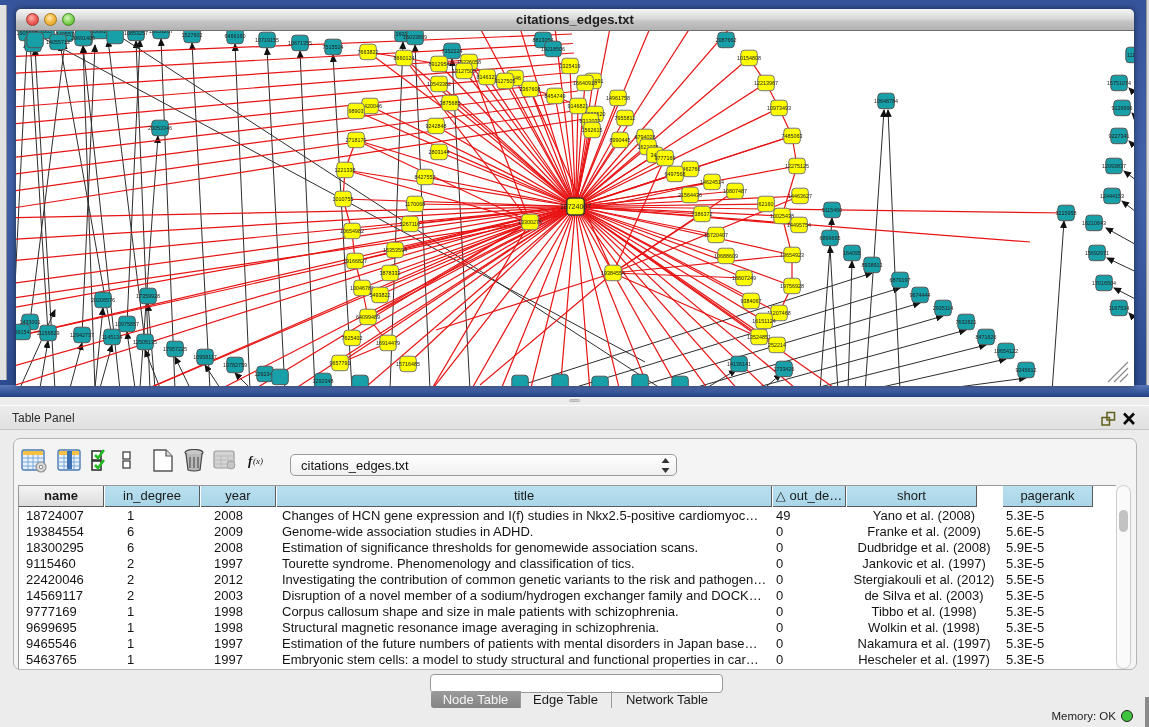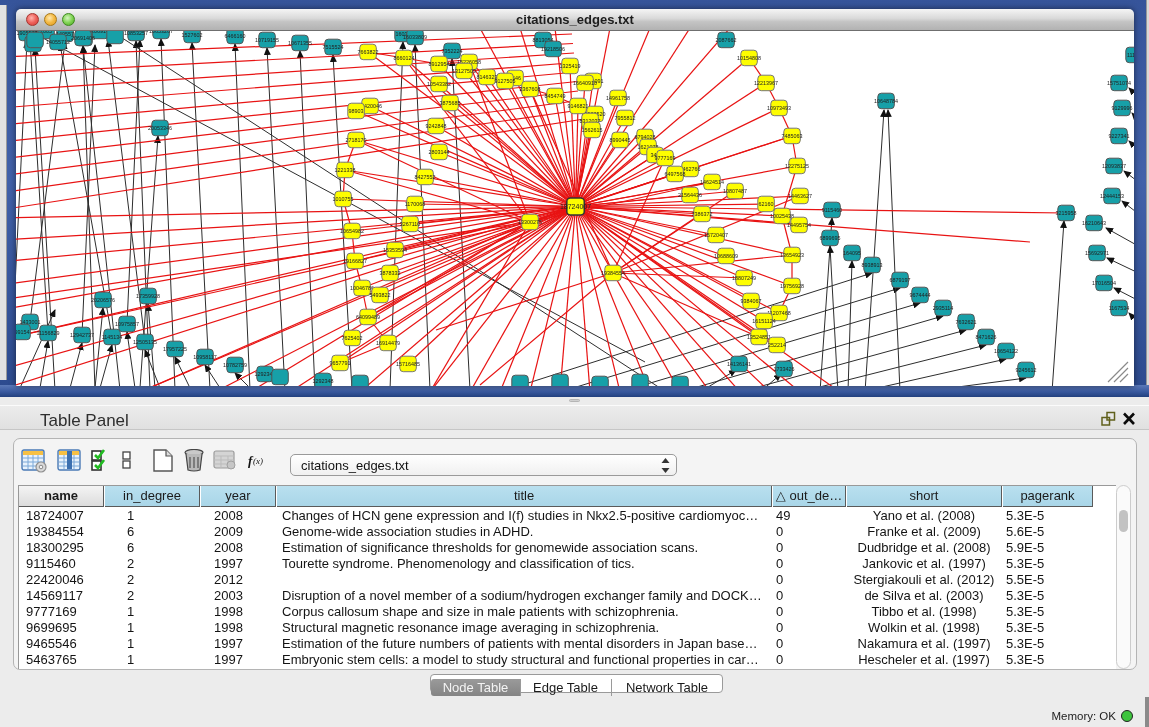--- a/index.html
+++ b/index.html
@@ -14,21 +14,21 @@
 #titlebar { position:absolute; left:0; top:0; width:100%; height:22px;
   border-radius:5px 5px 0 0;
   background:linear-gradient(#f5f5f5,#d9d9d9 45%,#c4c4c4 60%,#b2b2b2);
   border-bottom:1px solid #6f6f6f; }
 #titlebar .t { text-align:center; font-size:13px; font-weight:700; color:#1c1c1c; line-height:21px; }
 .tl { position:absolute; top:4px; width:13px; height:13px; border-radius:50%; }
 #canvas { position:absolute; left:0; top:22px; width:1118px; height:355px; background:#fff; overflow:hidden; }
 
 #tpbar { position:absolute; left:0; top:405px; width:1149px; height:25px;
   background:linear-gradient(#ececec,#e0e0e0); border-top:1px solid #fbfbfb; border-bottom:1px solid #c6c6c6; }
-#tpbar .lbl { position:absolute; left:12px; top:5px; font-size:17px; color:#2e2e2e;margin-left:28px; }
+#tpbar .lbl { position:absolute; left:12px; top:5px; font-size:12px; color:#2e2e2e; }
 #grab { position:absolute; left:569px; top:399px; width:11px; height:3px; border-radius:2px; background:#cfcfcf; border:1px solid #b5b5b5; }
 #panel { position:absolute; left:13px; top:438px; width:1124px; height:232px;
   background:#f4f4f4; border:1px solid #b4b4b4; border-radius:7px; }
 #toolbar { position:absolute; left:6px; top:10px; height:26px; width:1100px; }
 #combo { position:absolute; left:276px; top:15px; width:387px; height:22px; border:1px solid #9a9a9a;
   border-radius:5px; background:linear-gradient(#ffffff,#f0f0f0); }
 #combo .txt { position:absolute; left:10px; top:3px; font-size:13px; color:#111; }
 
 #tbl { position:absolute; left:4px; top:46px; width:1098px; height:184px; background:#fff; overflow:hidden;
   border-left:1px solid #999; border-top:1px solid #999; }
@@ -44,21 +44,21 @@
 .c2 { left:195px; width:60px; }
 .c3 { left:263px; width:492px; }
 .c4 { left:757px; width:70px; }
 .c5 { left:827px; width:156px; text-align:center; }
 .c6 { left:987px; width:90px; }
 #vscroll { position:absolute; right:5px; top:46px; width:15px; height:184px; background:#fafafa; border:1px solid #ccc; border-radius:8px; }
 #vscroll .thumb { position:absolute; left:2px; top:24px; width:9px; height:22px; background:#c2c2c2; border-radius:5px; }
 
 #tabs { position:absolute; left:430px; top:674px; width:293px; height:19px; background:#fff;
   border:1px solid #9a9a9a; border-radius:4px; font-size:13px; color:#1a1a1a; }
-#tabs .seg { position:absolute; top:4px; height:17px; line-height:17px; text-align:center; }
+#tabs .seg { position:absolute; top:16px; height:17px; line-height:17px; text-align:center; }
 #tabs .s1 { left:0; width:89px; background:linear-gradient(#9a9a9a,#848484); color:#f4f4f4; border-radius:3px 0 0 3px; }
 #tabs .s2 { left:89px; width:90px; border-left:1px solid #9a9a9a;text-align:center; }
 #tabs .s3 { left:180px; width:111px; border-left:1px solid #9a9a9a; }
 #mem { position:absolute; right:33px; top:710px; font-size:11.5px; color:#222; }
 #memdot { position:absolute; left:1121px; top:710px; width:12px; height:12px; border-radius:50%;
   background:#3ec43e; border:1.5px solid #222; }
 #redge { position:absolute; right:0; top:697px; width:4px; height:30px; background:#8a8a8a; }
 
 #ticons { position:absolute; right:12px; top:5px; }
 </style></head>
@@ -652,21 +652,21 @@
       <path d="M4.5 0 L8.5 5 H0.5 z" fill="#333"></path>
         <path d="M4.5 15 L8.5 10 H0.5 z" fill="#333"></path>
     </svg>
   </div>
   <div id="tbl">
     <div class="th gray" style="left:0;width:85px;">name</div>
     <div class="th" style="left:86px;width:95px;">in_degree</div>
     <div class="th" style="left:182px;width:75px;">year</div>
     <div class="th" style="left:258px;width:495px;">title</div>
     <div class="th" style="left:754px;width:73px;">△ out_de…</div>
-    <div class="th" style="left:828px;width:155px;">short</div>
+    <div class="th" style="left:828px;width:130px;">short</div>
     <div class="th" style="left:984px;width:90px;">pagerank</div>
     <div id="rows">
         <div class="tr">
           <div class="c0">18724007</div>
           <div class="c1">1</div>
           <div class="c2">2008</div>
           <div class="c3">Changes of HCN gene expression and I(f) studies in Nkx2.5-positive cardiomyoc…</div>
           <div class="c4">49</div>
           <div class="c5">Yano et al. (2008)</div>
           <div class="c6">5.3E-5</div>
@@ -695,20 +695,21 @@
           <div class="c2">1997</div>
           <div class="c3">Tourette syndrome. Phenomenology and classification of tics.</div>
           <div class="c4">0</div>
           <div class="c5">Jankovic et al. (1997)</div>
           <div class="c6">5.3E-5</div>
         </div>
         <div class="tr">
           <div class="c0">22420046</div>
           <div class="c1">2</div>
           <div class="c2">2012</div>
+          <div class="c3">Investigating the contribution of common genetic variants to the risk and pathogen…</div>
           <div class="c4">0</div>
           <div class="c5">Stergiakouli et al. (2012)</div>
           <div class="c6">5.5E-5</div>
         </div>
         <div class="tr">
           <div class="c0">14569117</div>
           <div class="c1">2</div>
           <div class="c2">2003</div>
           <div class="c3">Disruption of a novel member of a sodium/hydrogen exchanger family and DOCK…</div>
           <div class="c4">0</div>

